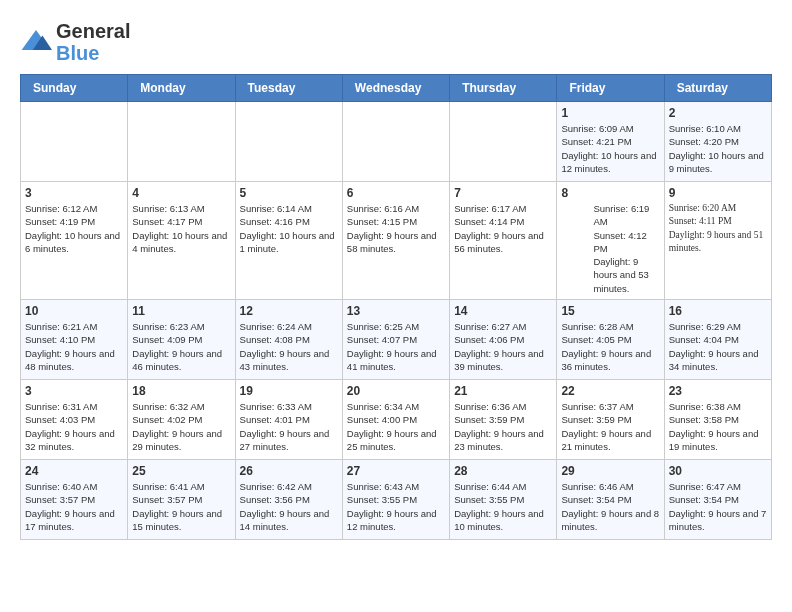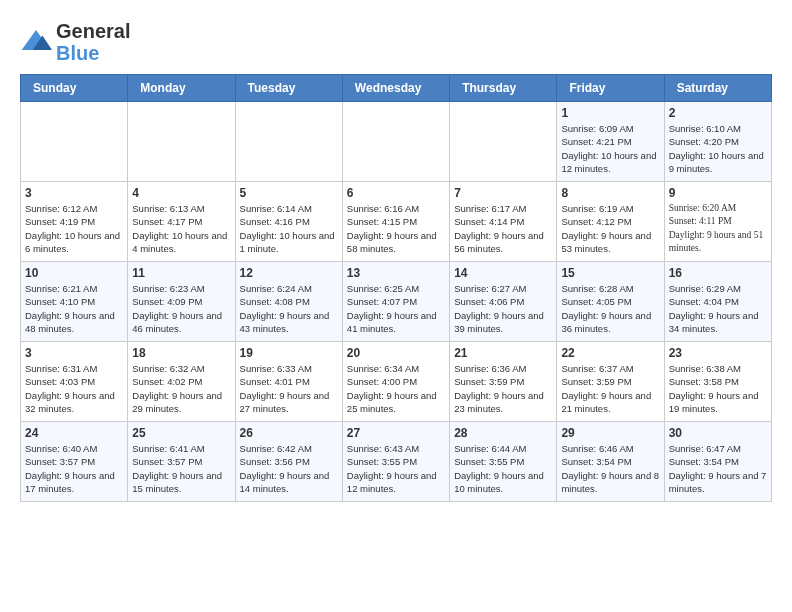--- a/index.html
+++ b/index.html
@@ -170,21 +170,21 @@
 Daylight: 9 hours and 58 minutes.</div>
         </td>
         <td>
           <span class="day-num">7</span>
           <div class="day-info" style="white-space: pre-line;">Sunrise: 6:17 AM
 Sunset: 4:14 PM
 Daylight: 9 hours and 56 minutes.</div>
         </td>
         <td>
           <span class="day-num">8</span>
-          <div class="day-info" style="white-space: pre-line;">Sunrise: 6:19 AM
+          <div class="day-info" style="white-space: pre-line; margin-left: 32px;">Sunrise: 6:19 AM
 Sunset: 4:12 PM
 Daylight: 9 hours and 53 minutes.</div>
         </td>
         <td>
           <span class="day-num">9</span>
           <div class="day-info" style="white-space: pre-line; font-family: Liberation Serif, serif;">Sunrise: 6:20 AM
 Sunset: 4:11 PM
 Daylight: 9 hours and 51 minutes.</div>
         </td>
       </tr>

